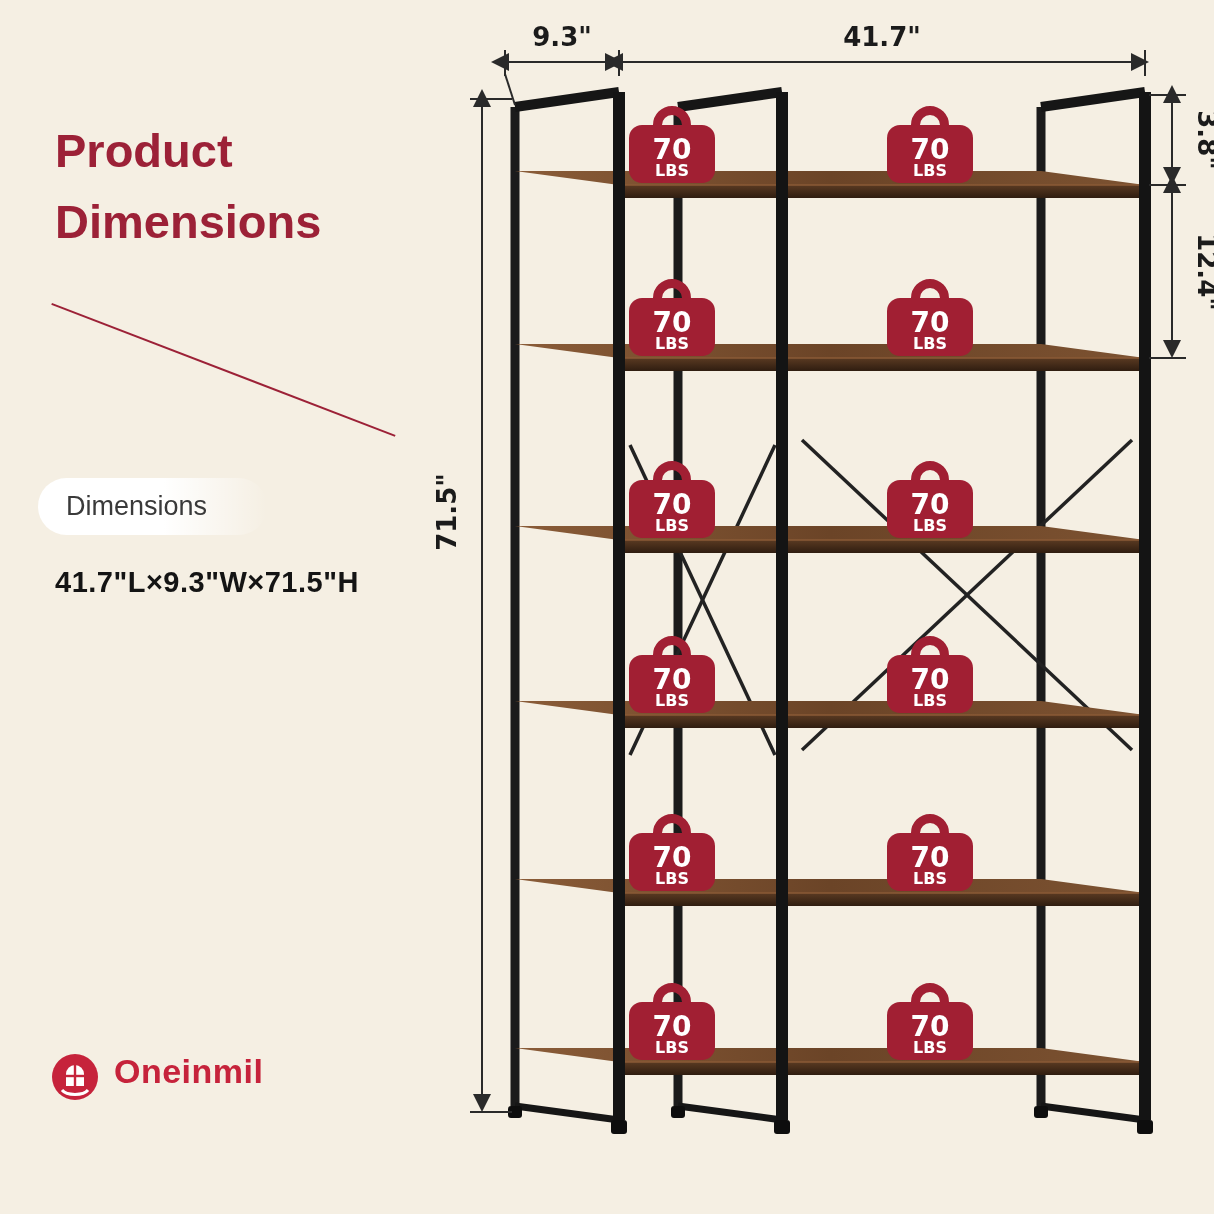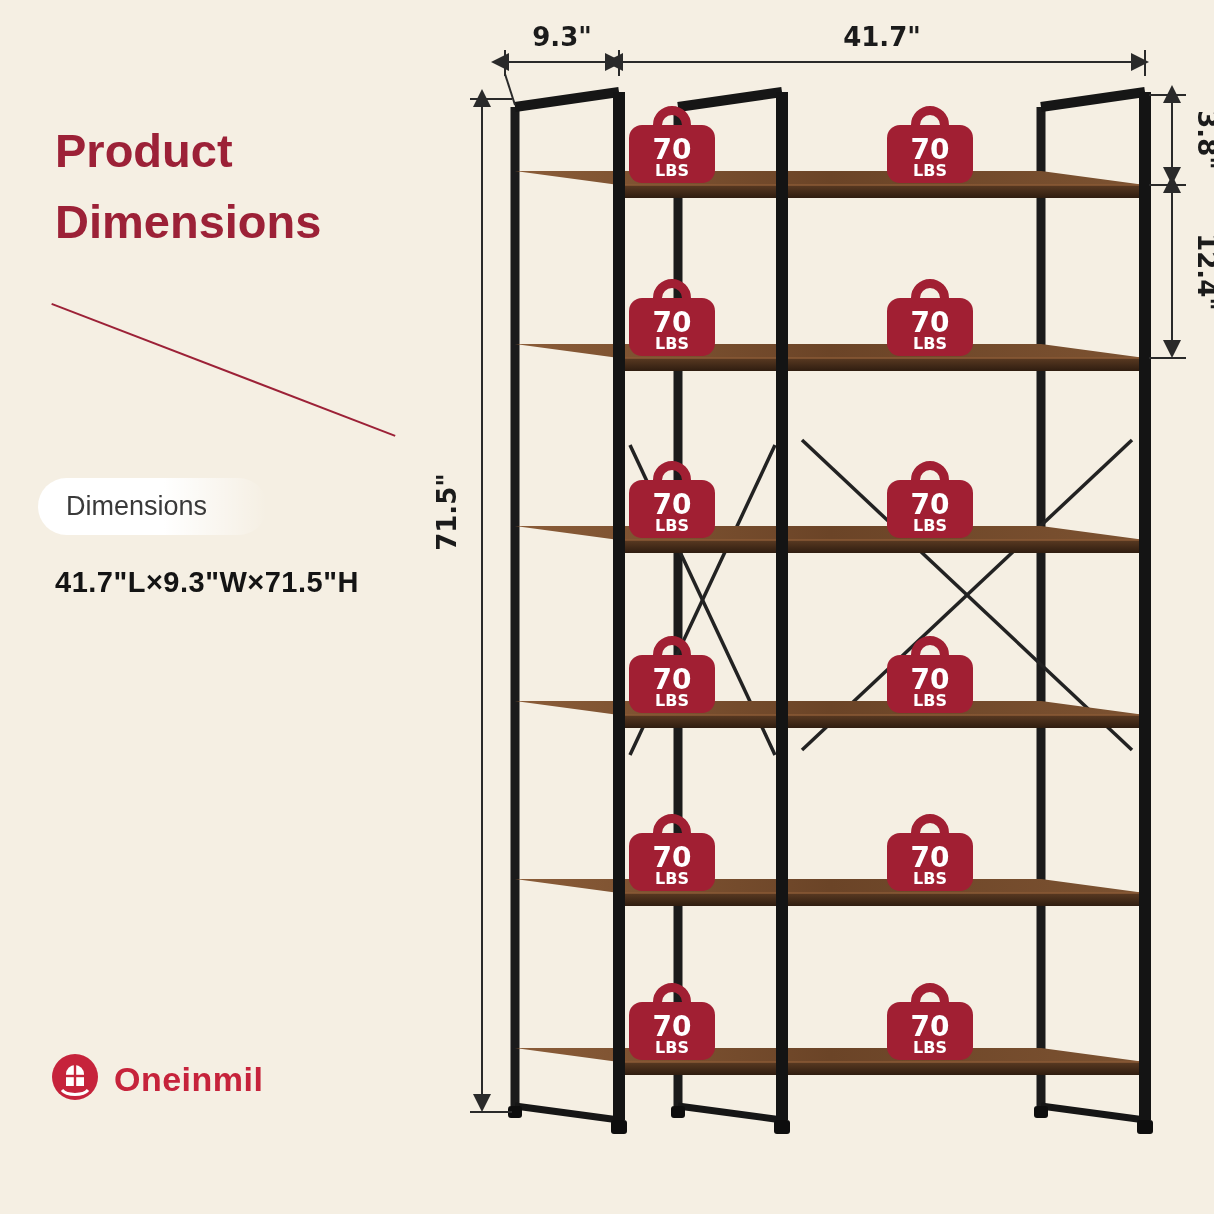--- a/index.html
+++ b/index.html
@@ -21,21 +21,21 @@
     padding:13px 60px 13px 28px;font-size:27px;color:#3a3a3a;
     background:linear-gradient(90deg,#ffffff 55%, rgba(255,255,255,0));
     border-radius:32px;
   }
   .dims-value{
     position:absolute;left:55px;top:566px;
     font-size:29px;font-weight:700;color:#141414;letter-spacing:.5px;
   }
   .brand-row{
     position:absolute;left:50px;top:1052px;
-    display:flex;align-items:center;gap:14px;
+    display:flex;gap:14px;
   }
   .brand-name{font-size:34px;font-weight:800;color:#c6233b;letter-spacing:.5px;}
   .shelf-svg{position:absolute;left:430px;top:20px;}
   .dimlab{font-family:"DejaVu Sans", sans-serif;font-weight:bold;font-size:26px;fill:#1b1b1b;text-anchor:middle;}
   .kbnum{font-family:"DejaVu Sans", sans-serif;font-weight:bold;font-size:28px;fill:#ffffff;text-anchor:middle;}
   .kbunit{font-family:"DejaVu Sans", sans-serif;font-weight:bold;font-size:16px;fill:#ffffff;text-anchor:middle;}
   .dimline{stroke:#2a2a2a;stroke-width:2;}
   .tick{stroke:#2a2a2a;stroke-width:2;}
 </style>
 </head>

